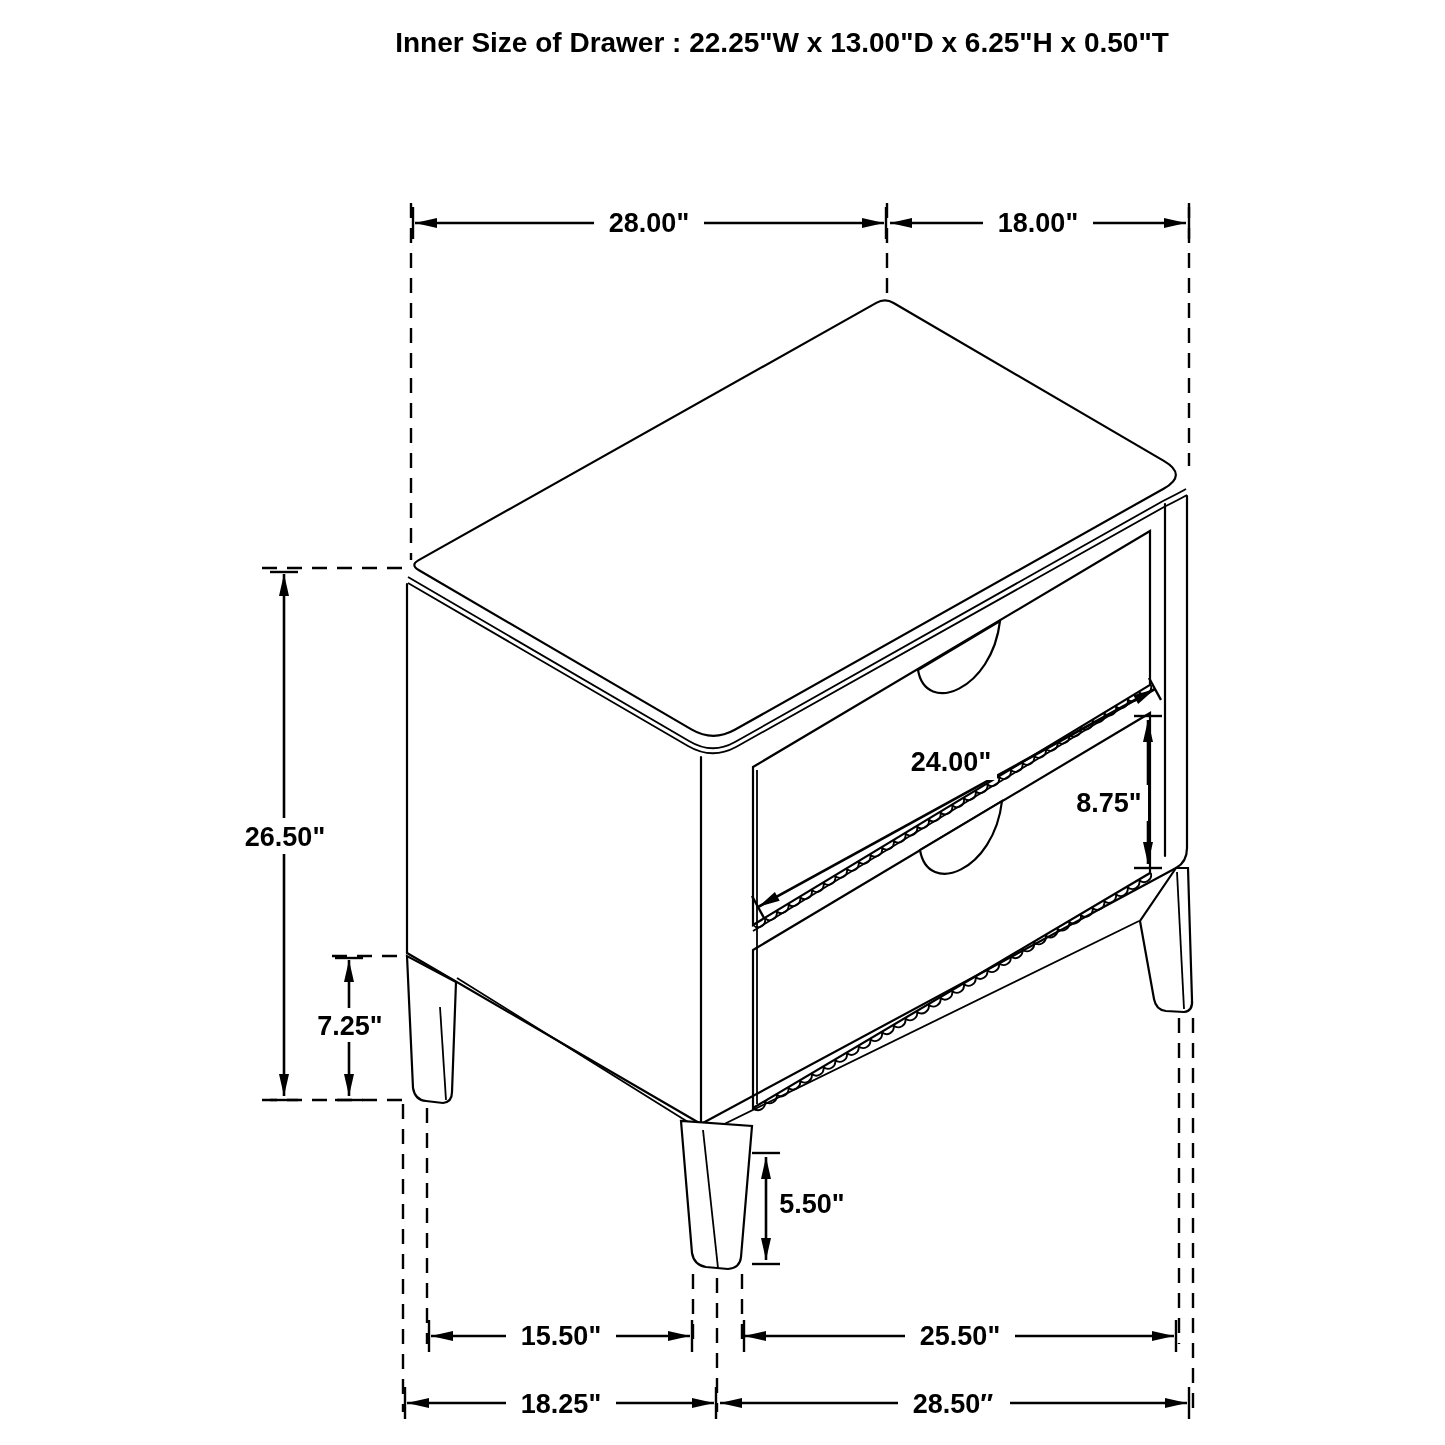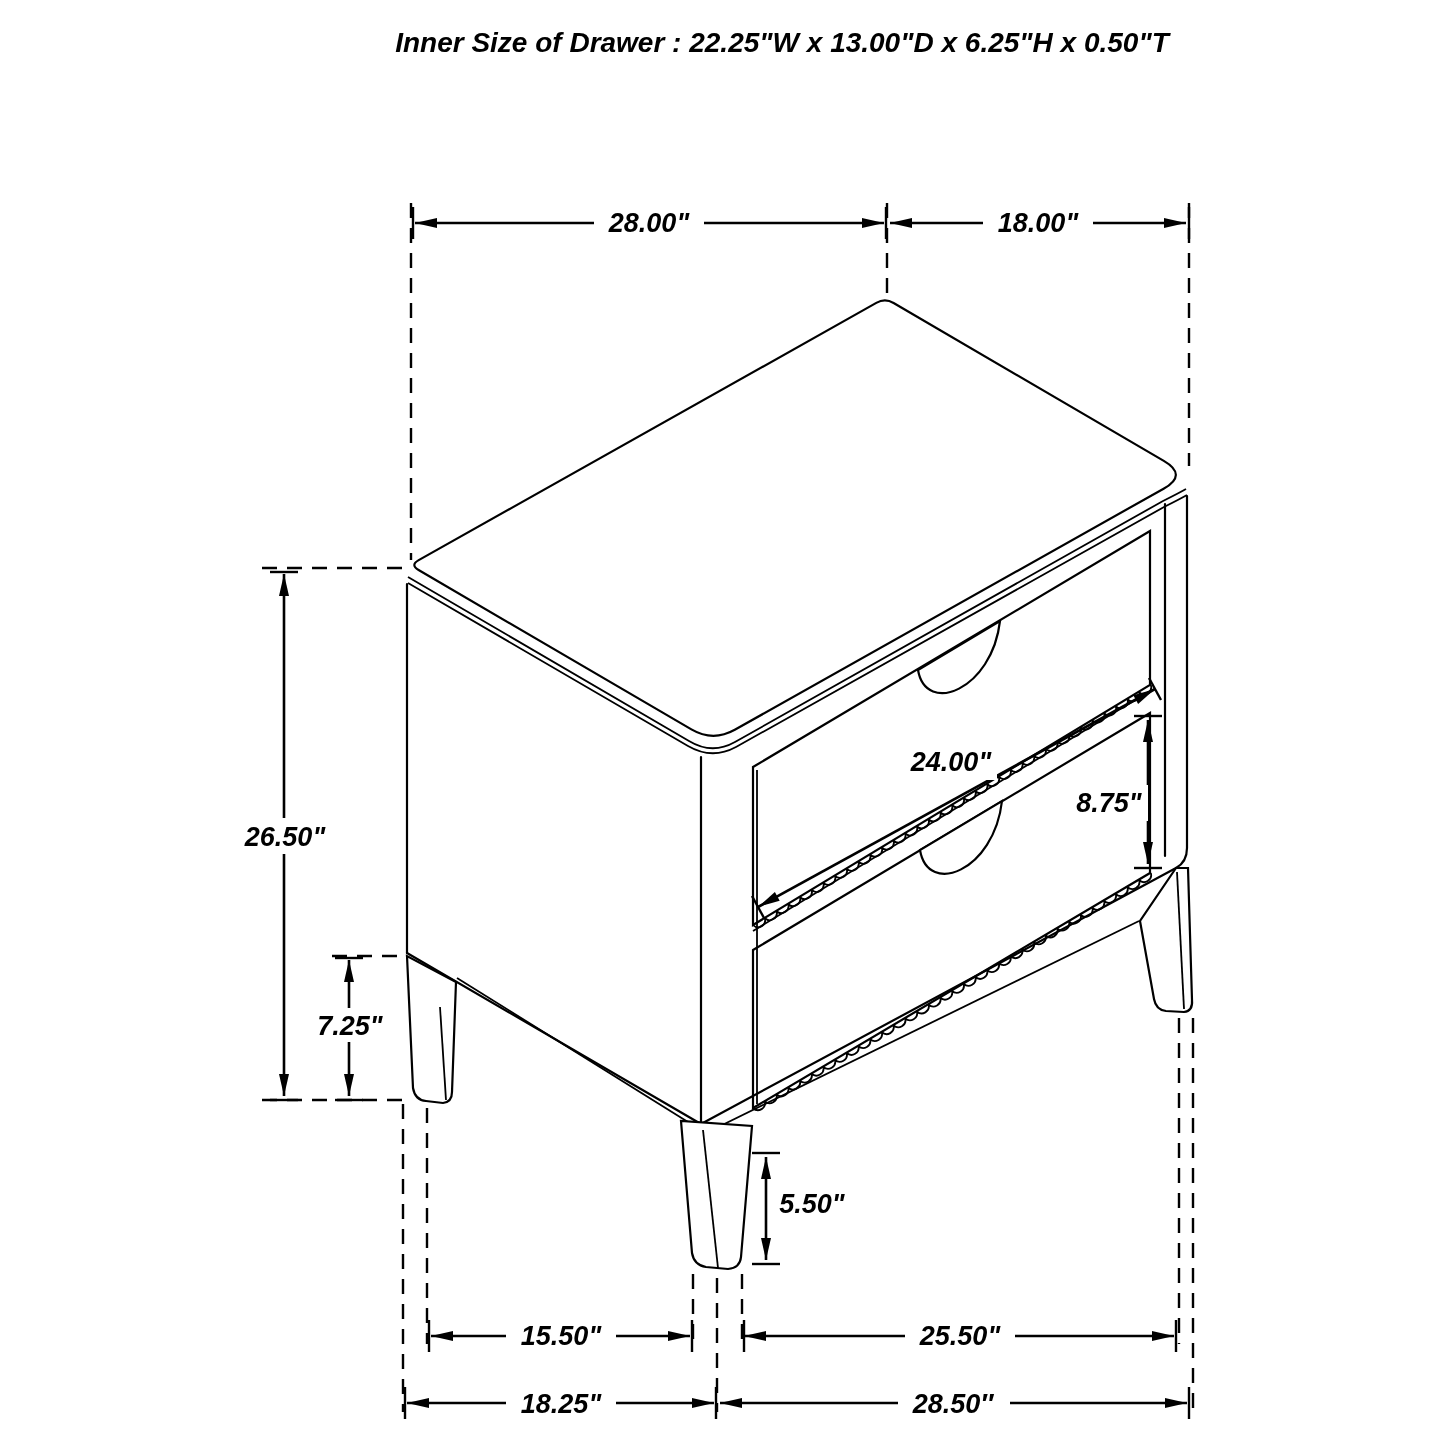--- a/index.html
+++ b/index.html
@@ -1,17 +1,17 @@
 <!DOCTYPE html>
 <html style="--line: #000000; --text: #000000; --bg: #ffffff;"><head>
 <meta charset="utf-8">
 <style>
   html,body{margin:0;padding:0;background:#fff;}
   .page{position:relative;width:1445px;height:1445px;background:var(--bg,#fff);overflow:hidden;
-        font-family:"Liberation Sans", sans-serif;font-style:italic;}
+        font-family:"Liberation Sans", sans-serif;}
   svg{display:block;color:var(--line,#000);}
   text{font-family:"Liberation Sans", sans-serif;font-weight:bold;fill:var(--text,#000);
        font-size:27px;text-anchor:middle;}
   text.title{font-size:28px;}
   .ln{stroke:currentColor;stroke-width:2.2;fill:none;stroke-linecap:round;}
   .thin{stroke:currentColor;stroke-width:1.8;fill:none;}
   .dash{stroke:currentColor;stroke-width:2.4;fill:none;stroke-dasharray:15 10;}
   .dim{stroke:currentColor;stroke-width:2.6;fill:none;}
   .tick{stroke:currentColor;stroke-width:2.4;fill:none;}
   .bgrect{fill:var(--bg,#fff);}

